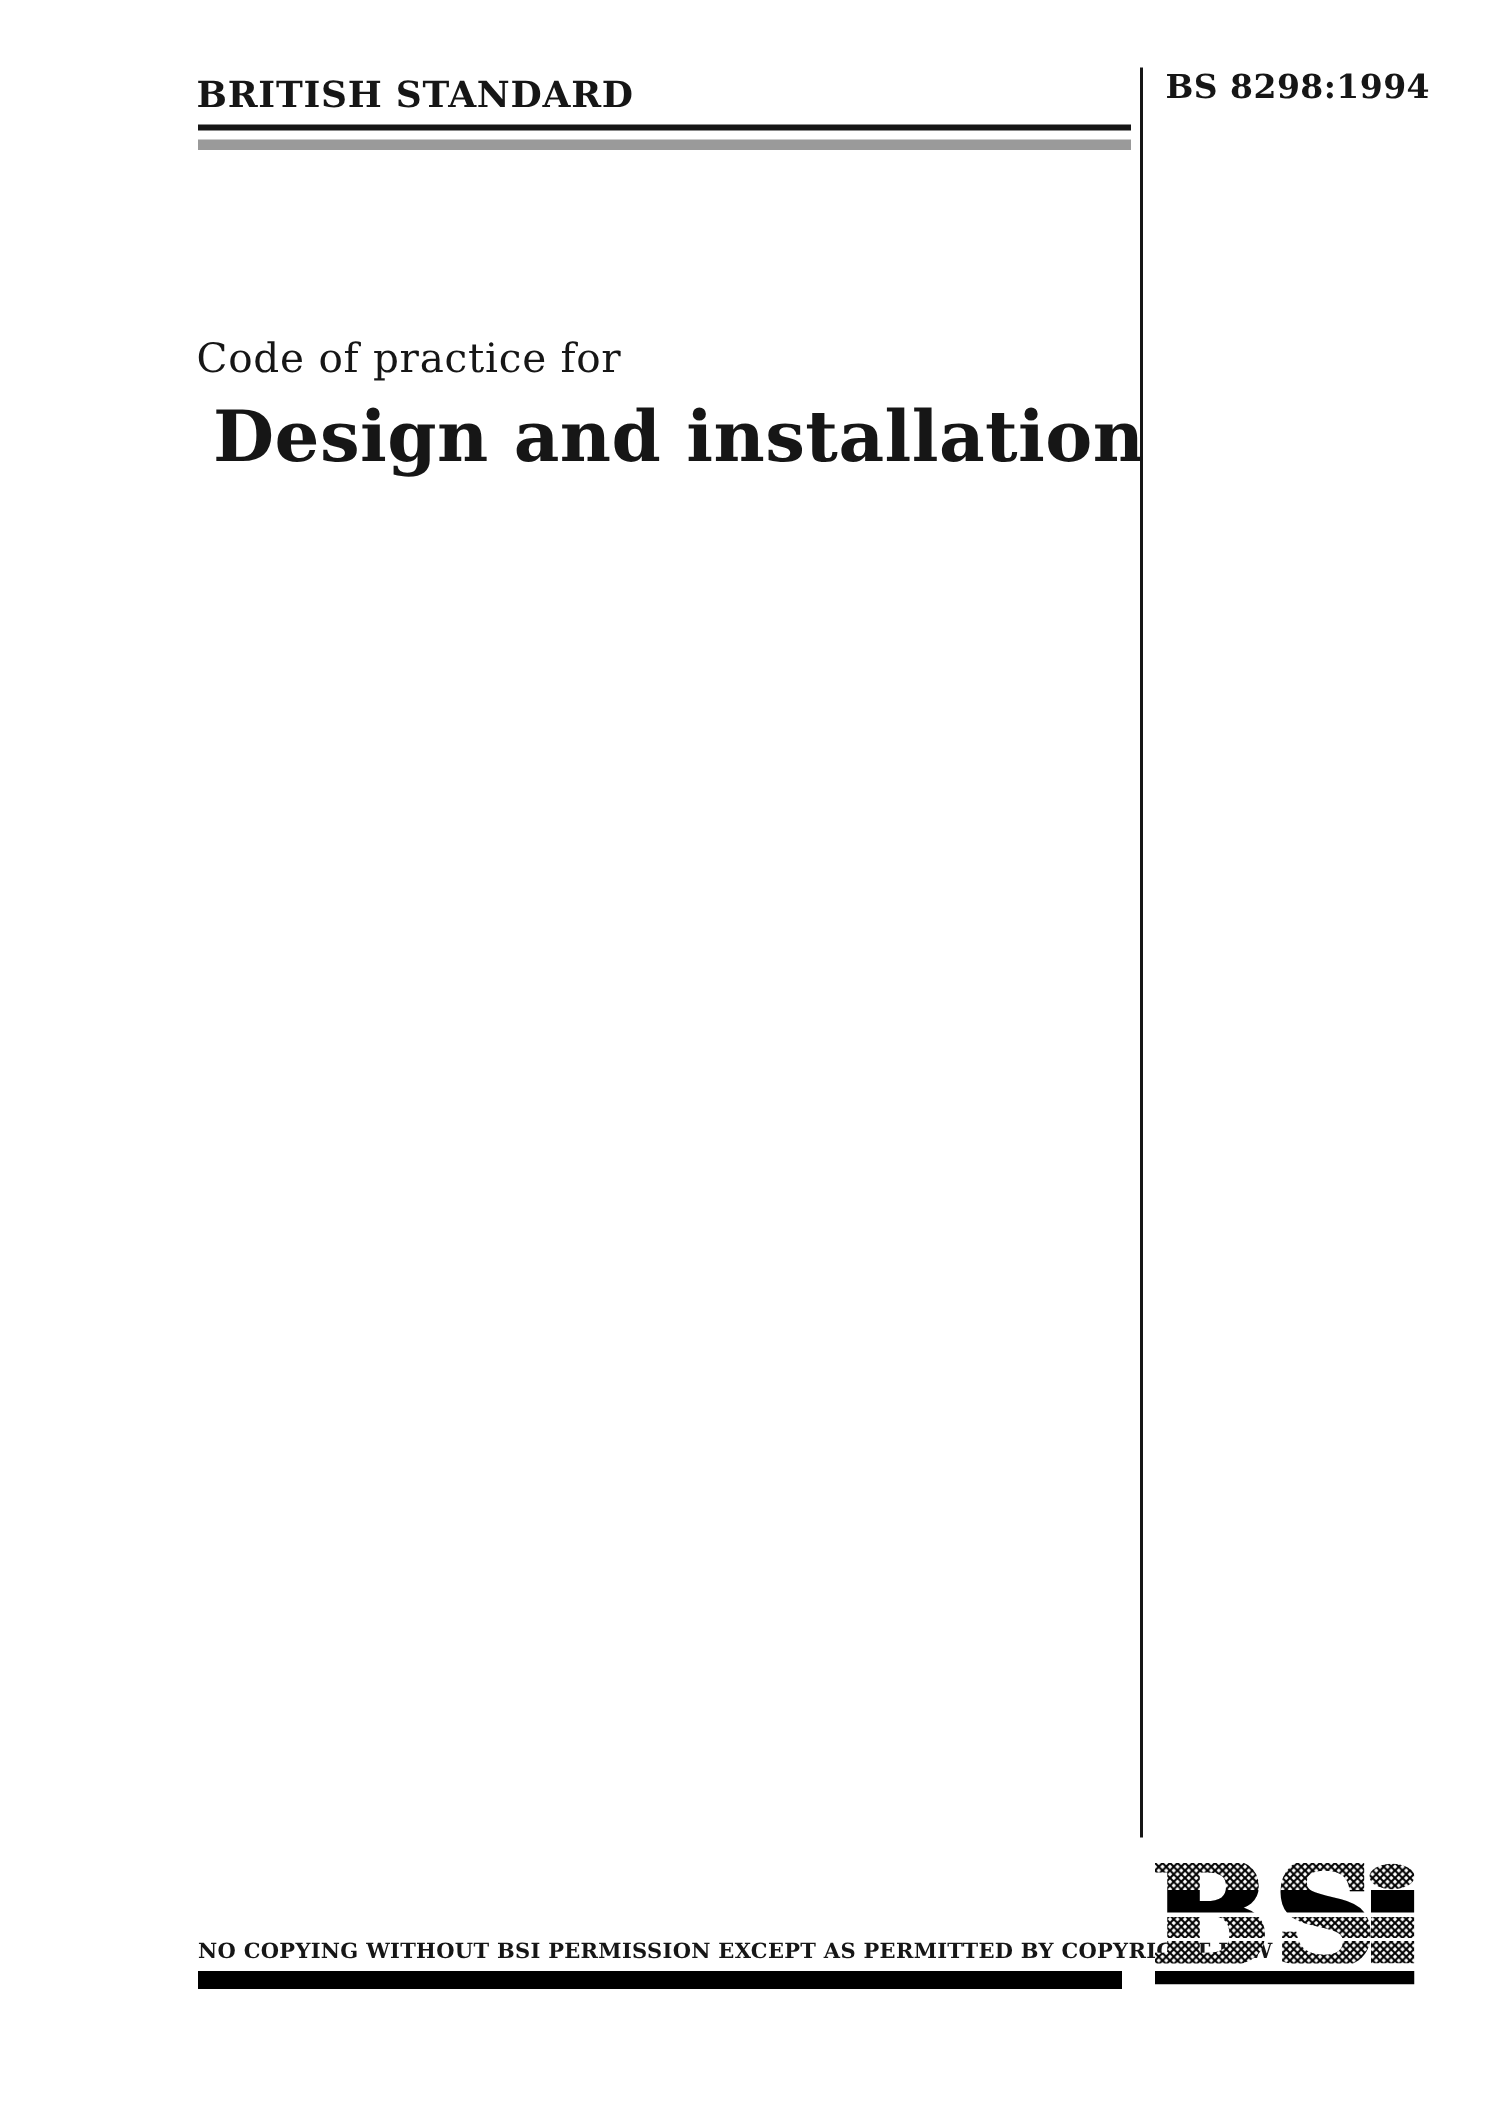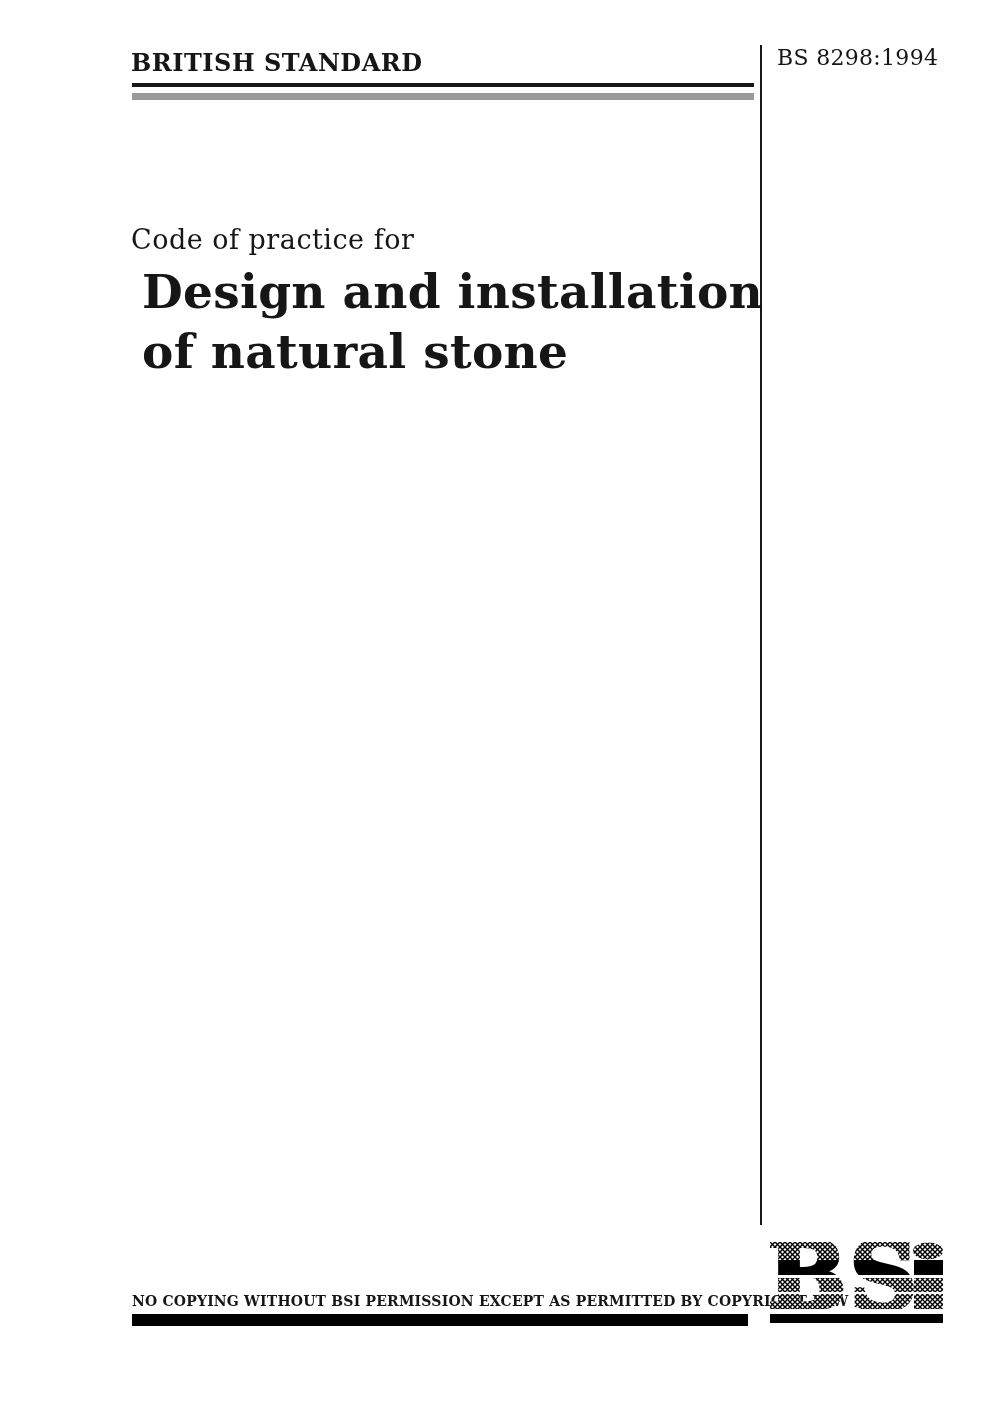--- a/index.html
+++ b/index.html
@@ -25,21 +25,21 @@
     font-weight: 700;
     letter-spacing: 0.5px;
     line-height: 26px;
     white-space: nowrap;
   }
   .std-ref {
     position: absolute;
     left: 777px;
     top: 46px;
     font-size: 22px;
-    font-weight: 400;
+    font-weight: 700;
     letter-spacing: 0.3px;
     line-height: 24px;
     white-space: nowrap;
   }
   .rule-black {
     position: absolute;
     left: 132px;
     top: 83px;
     width: 622px;
     height: 4px;
@@ -117,21 +117,20 @@
   <div class="std-ref">BS 8298:1994</div>
 
   <div class="rule-black"></div>
   <div class="rule-gray"></div>
   <div class="vdivider"></div>
 
   <div class="kicker">Code of practice for</div>
 
   <div class="title">
     <div>Design and installation</div>
-    <div>of natural stone</div>
   </div>
 
   <div class="copyright">NO COPYING WITHOUT BSI PERMISSION EXCEPT AS PERMITTED BY COPYRIGHT LAW</div>
 
   <div class="bottom-bar"></div>
 
   <svg class="bsi-logo" width="173" height="81" viewBox="0 0 173 81" aria-hidden="true">
     <defs>
       <pattern id="hatch" width="5" height="5" patternUnits="userSpaceOnUse">
         <rect width="5" height="5" fill="#ffffff"></rect>

